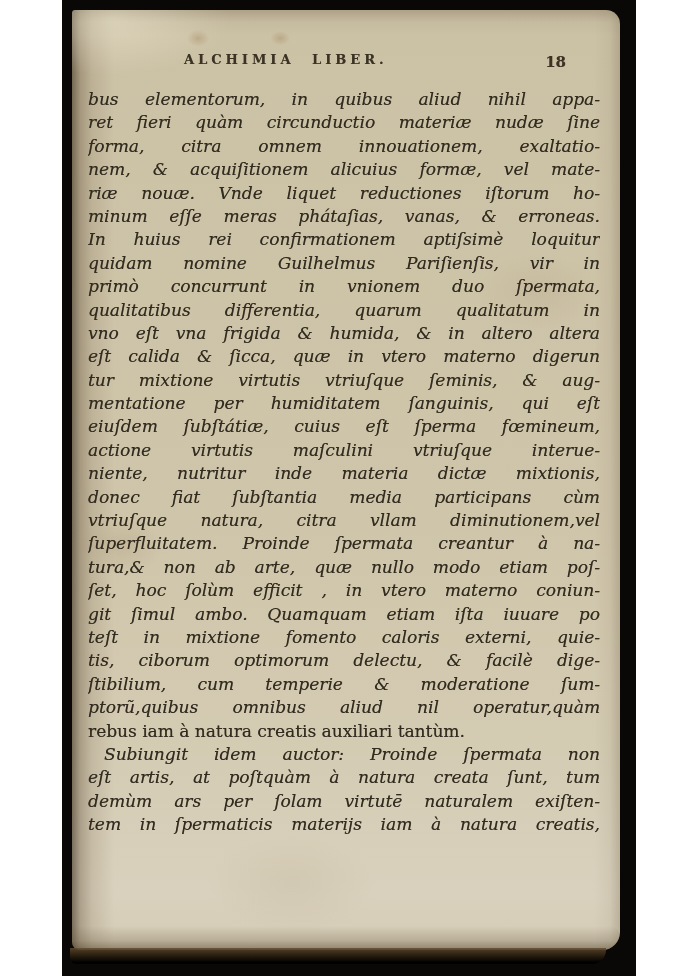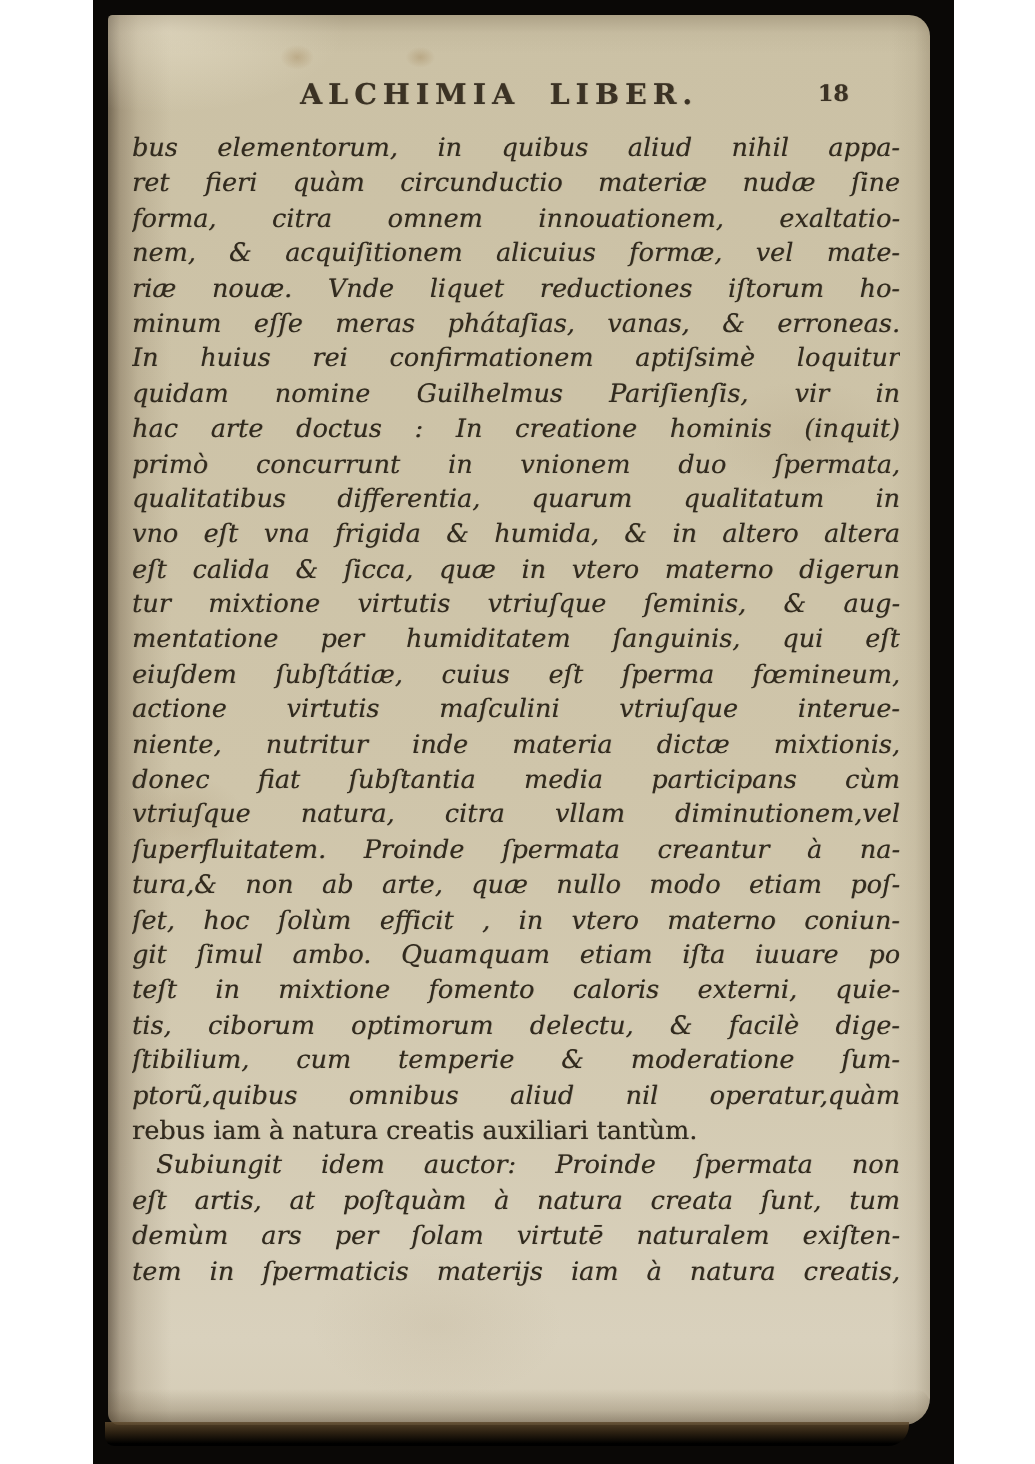--- a/index.html
+++ b/index.html
@@ -73,28 +73,27 @@
     top: 42px;
     left: 16px;
     width: 512px;
     height: 26px;
     color: #3b3224;
   }
   .running-title {
     position: absolute;
     left: 96px;
     top: 0;
-    font-size: 19px;
+    font-size: 13px;
     font-weight: 700;
     letter-spacing: 4px;
     word-spacing: 9px;
     color: #3b3224;
     text-shadow: 0.3px 0.3px 0.6px rgba(59,50,36,0.45);
     white-space: nowrap;
-    margin-left: 16px;
   }
   .page-number {
     position: absolute;
     right: 34px;
     top: 1px;
     font-size: 15px;
     font-weight: 700;
     color: #3b3224;
     text-shadow: 0.3px 0.3px 0.6px rgba(59,50,36,0.45);
   }
@@ -134,21 +133,20 @@
       </div>
       <div class="page-body-text">
           <div class="text-line j">bus elementorum, in quibus aliud nihil appa-</div>
           <div class="text-line j">ret fieri quàm circunductio materiæ nudæ ſine</div>
           <div class="text-line j">forma, citra omnem innouationem, exaltatio-</div>
           <div class="text-line j">nem, &amp; acquiſitionem alicuius formæ, vel mate-</div>
           <div class="text-line j">riæ nouæ. Vnde liquet reductiones iſtorum ho-</div>
           <div class="text-line j">minum eſſe meras phátaſias, vanas, &amp; erroneas.</div>
           <div class="text-line j">In huius rei confirmationem aptiſsimè loquitur</div>
           <div class="text-line j">quidam nomine Guilhelmus Pariſienſis, vir in</div>
-          <div class="text-line j">hac arte doctus : In creatione hominis (inquit)</div>
           <div class="text-line j">primò concurrunt in vnionem duo ſpermata,</div>
           <div class="text-line j">qualitatibus differentia, quarum qualitatum in</div>
           <div class="text-line j">vno eſt vna frigida &amp; humida, &amp; in altero altera</div>
           <div class="text-line j">eſt calida &amp; ſicca, quæ in vtero materno digerun</div>
           <div class="text-line j">tur mixtione virtutis vtriuſque ſeminis, &amp; aug-</div>
           <div class="text-line j">mentatione per humiditatem ſanguinis, qui eſt</div>
           <div class="text-line j">eiuſdem ſubſtátiæ, cuius eſt ſperma fœmineum,</div>
           <div class="text-line j">actione virtutis maſculini vtriuſque interue-</div>
           <div class="text-line j">niente, nutritur inde materia dictæ mixtionis,</div>
           <div class="text-line j">donec fiat ſubſtantia media participans cùm</div>

